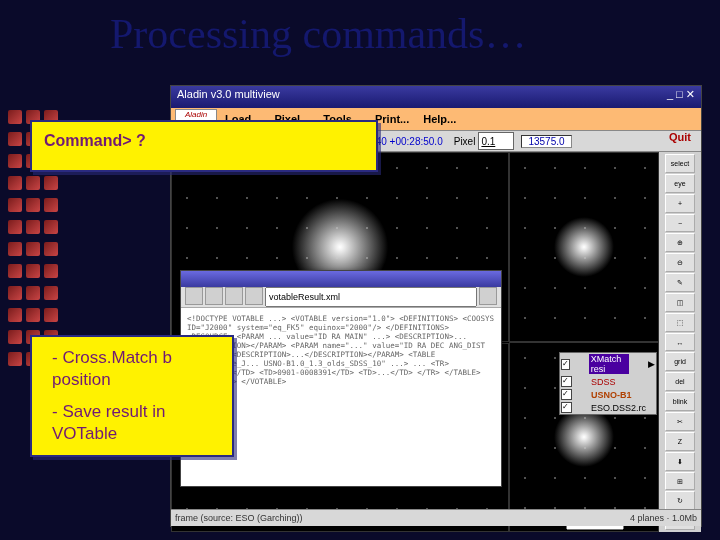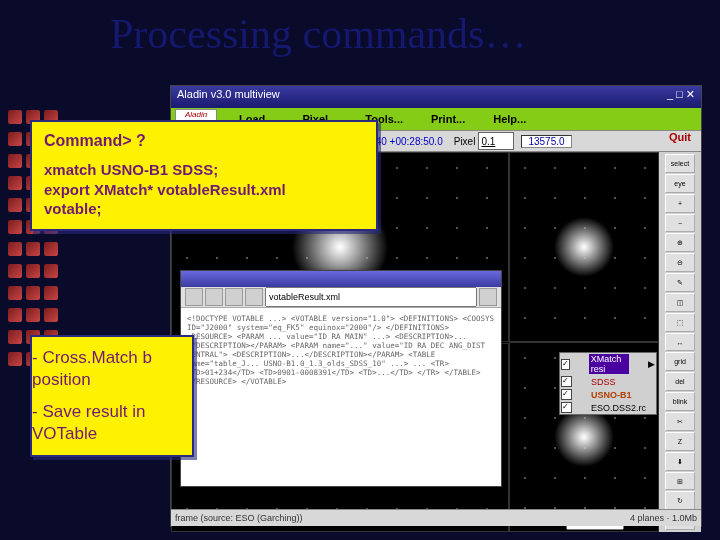--- a/index.html
+++ b/index.html
@@ -42,24 +42,24 @@
     height: 18px;
     background: linear-gradient(#3a3aa0,#1a1a70);
     color: #fff;
     padding: 2px 6px;
     font-size: 11px;
     display: flex;
     justify-content: space-between;
   }
   .menubar {
     height: 22px;
-    background: #84cc16;
+    background: #fdba74;
     display: flex;
     align-items: center;
-    gap: 16px;
+    gap: 2px;
     padding: 0 4px;
     border-bottom: 1px solid #888;
   }
   .menubar .logo { width: 40px; height: 18px; background: #fff; border: 1px solid #888; font-size: 8px; text-align: center; color: #a00; font-style: italic; }
   .menubar .mbtn { font-size: 11px; padding: 0 6px; font-weight: bold; }
   .menubar .quit { margin-left: auto; color: #a00; margin-top: 36px; }
   .toolbar {
     height: 20px;
     background: #d8d8d8;
     display: flex;
@@ -132,21 +132,21 @@
     position: absolute;
     left: 180px;
     top: 270px;
     width: 320px;
     height: 215px;
     background: #fff;
     border: 1px solid #444;
     box-shadow: 2px 2px 6px rgba(0,0,0,0.5);
   }
   .popup .phead { height: 16px; background: linear-gradient(#6a6ae0,#3a3aa0); }
-  .popup .ptool { height: 20px; background: #e0e0e0; border-bottom: 1px solid #aaa; display: flex; align-items: center; gap: 2px; padding: 0 4px; }
+  .popup .ptool { height: 20px; background: #e0e0e0; border-bottom: 1px solid #aaa; display: flex; align-items: flex-start; gap: 2px; padding: 0 4px; }
   .popup .ptool .pb { width: 16px; height: 16px; background: #d0d0d0; border: 1px solid #999; }
   .popup .ptool input { flex: 1; height: 14px; font-size: 9px; }
   .popup .pbody { padding: 6px; font-family: monospace; font-size: 7.5px; color: #666; line-height: 1.2; overflow: hidden; height: 165px; }
   .yellow-box {
     position: absolute;
     background: #fff200;
     border: 2px solid #2a2a80;
     box-shadow: 3px 3px 0 rgba(40,40,120,0.6);
     font-family: Arial, sans-serif;
     font-weight: bold;
@@ -158,21 +158,21 @@
     width: 320px;
     padding: 10px 12px;
     font-size: 16px;
   }
   .cmd-box .prompt { margin-bottom: 10px; }
   .cmd-box .code { font-size: 15px; line-height: 1.3; }
   .desc-box {
     left: 30px;
     top: 335px;
     width: 160px;
-    padding: 10px 0;
+    padding: 10px 20px;
     font-size: 17px;
     font-weight: normal;
     line-height: 1.3;
   }
   .zoom-ctl { position: absolute; right: 50px; bottom: 2px; font-size: 9px; display: flex; align-items: center; gap: 4px; }
   .zoom-ctl input { width: 50px; height: 12px; font-size: 9px; }
 </style>
 </head>
 <body>
 
@@ -356,25 +356,20 @@
     &lt;TD&gt;0901-0008391&lt;/TD&gt;
     &lt;TD&gt;...&lt;/TD&gt;
    &lt;/TR&gt;
   &lt;/TABLE&gt;
  &lt;/RESOURCE&gt;
 &lt;/VOTABLE&gt;</div>
 </div>
 
 <div class="yellow-box cmd-box">
   <div class="prompt">Command&gt; ?</div>
-  <div class="code">
-    <div>xmatch USNO-B1 SDSS;</div>
-    <div>export XMatch* votableResult.xml</div>
-    <div>votable;</div>
-  </div>
 </div>
 
 <div class="yellow-box desc-box">
   <div>- Cross.Match b</div>
   <div>position</div>
   <div style="height:10px"></div>
   <div>- Save result in</div>
   <div>VOTable</div>
 </div>
 

